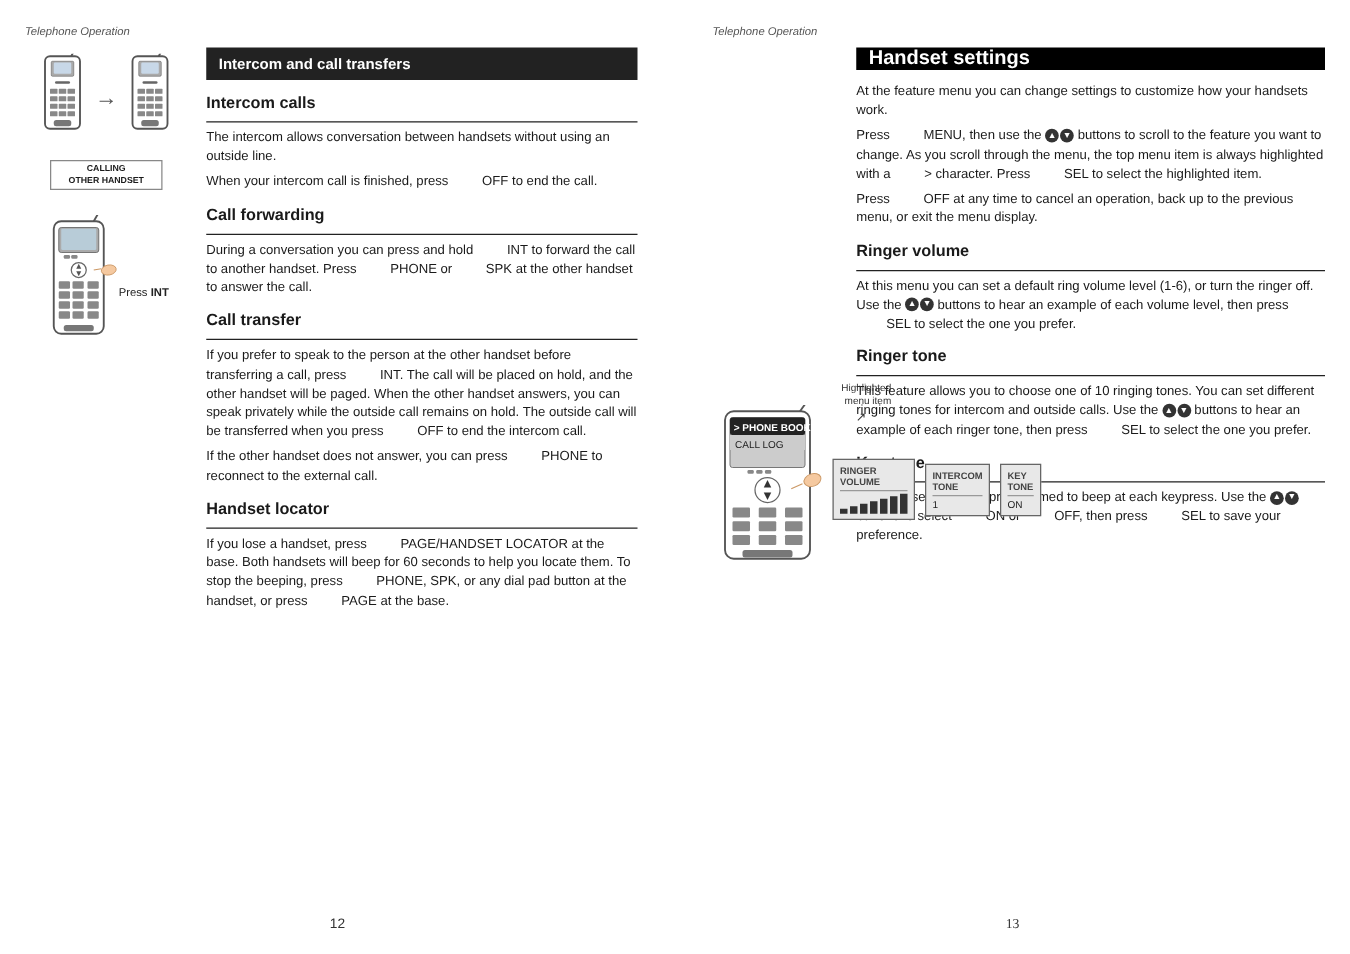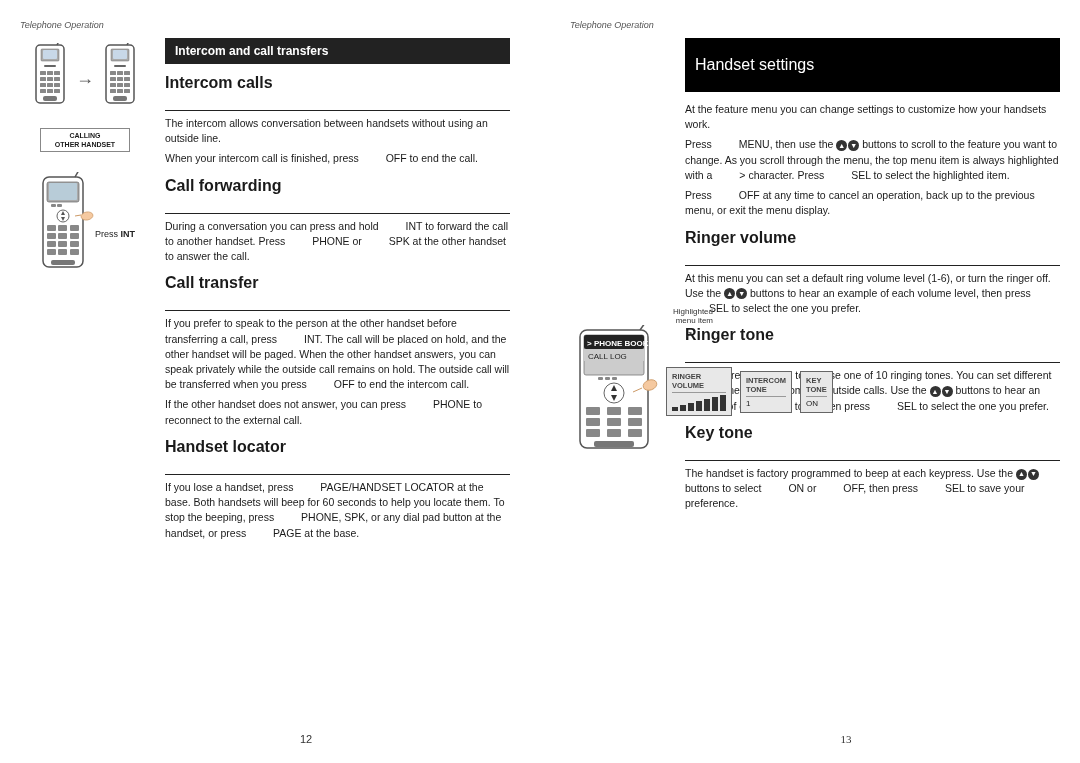--- a/index.html
+++ b/index.html
@@ -49,30 +49,30 @@
       font-size: 12px;
       font-weight: bold;
       padding: 6px 10px;
       margin-bottom: 10px;
     }
 
     .section-title-box-white {
       background: #000;
       color: #fff;
       font-size: 16px;
-      font-weight: normal;
-      padding: 18px 10px;
+      font-weight: bold;
+      padding: 0 10px;
       margin-bottom: 10px;
     }
 
     .subsection-title {
-      font-size: 16px;
+      font-size: 13px;
       font-weight: bold;
       border-bottom: 1.5px solid #222;
-      padding-bottom: 18px;
+      padding-bottom: 8px;
       margin-bottom: 5px;
       margin-top: 10px;
     }
 
     .body-text {
       font-size: 10.5px;
       line-height: 1.45;
       color: #1a1a1a;
       margin-bottom: 5px;
     }
@@ -80,21 +80,20 @@
     .body-text b {
       font-weight: normal;
       padding-left: 24px;
     }
 
     .page-number {
       position: absolute;
       bottom: 18px;
       font-size: 11px;
       color: #333;
-      margin-left: 36px;
     }
 
     .page-number-left { left: 50%; transform: translateX(-50%); }
     .page-number-right { left: 50%; transform: translateX(-50%); font-family: Liberation Serif, serif; }
 
     
     .left-content {
       display: flex;
       flex: 1;
     }

